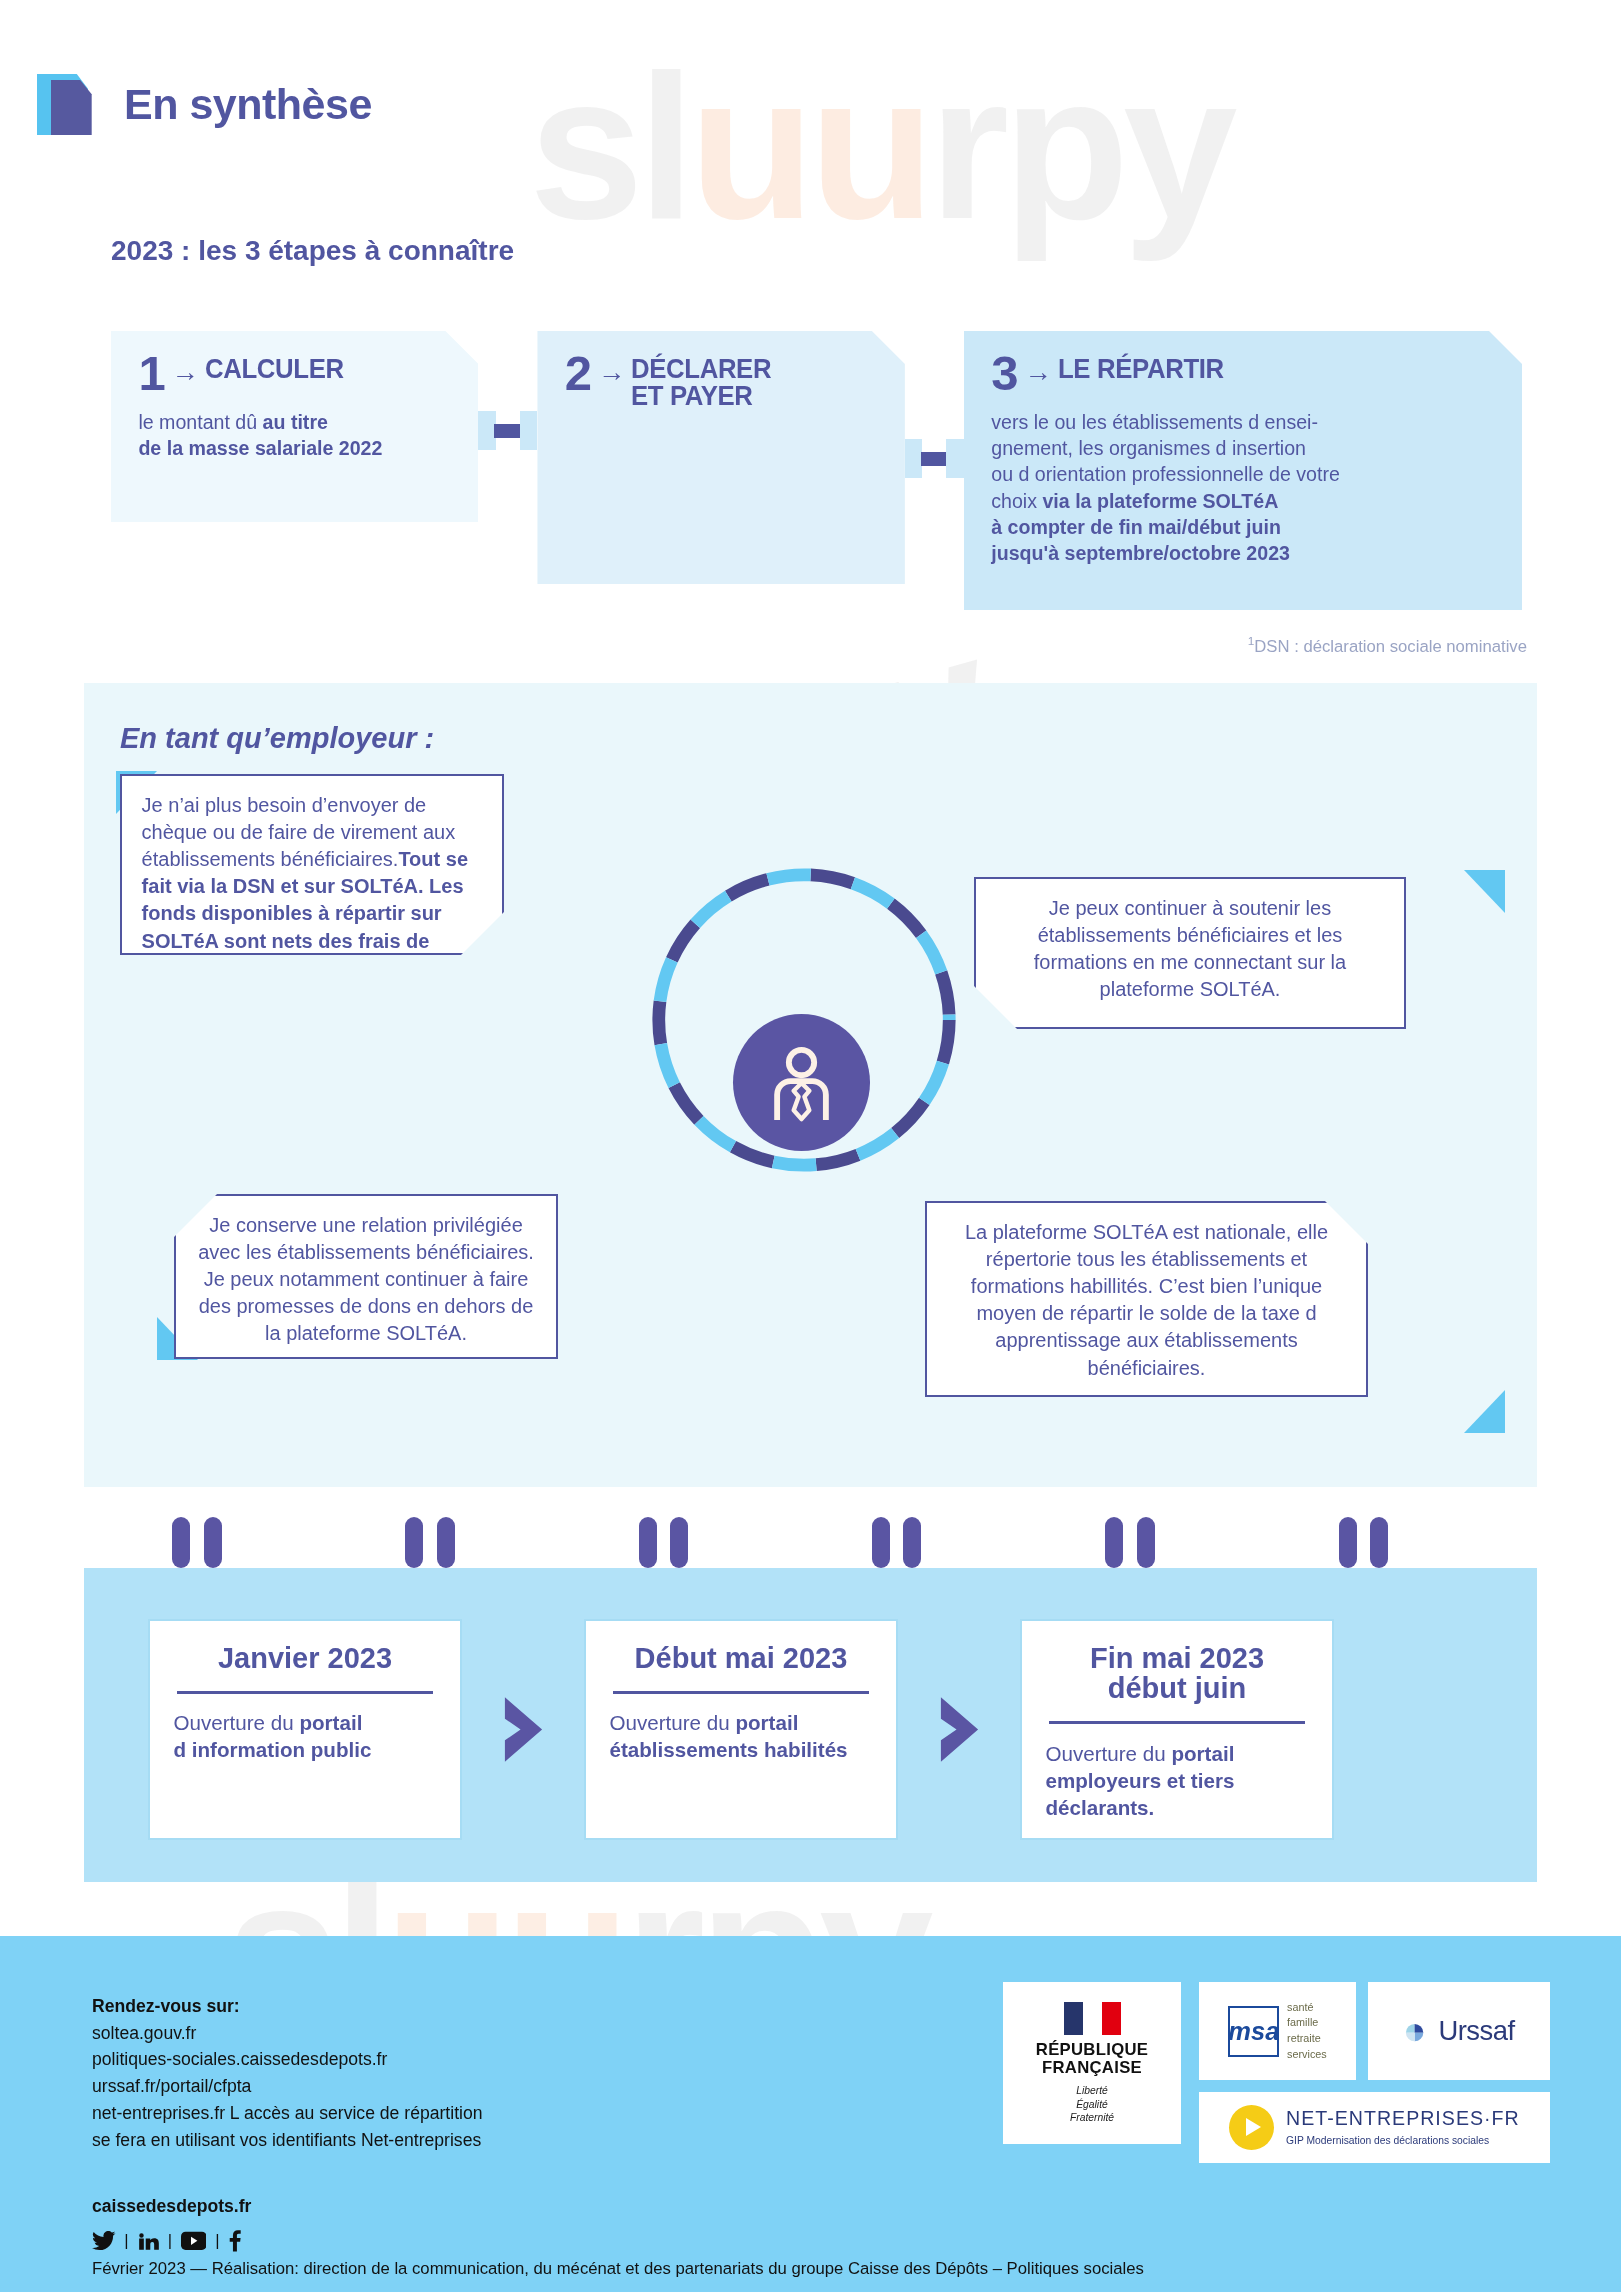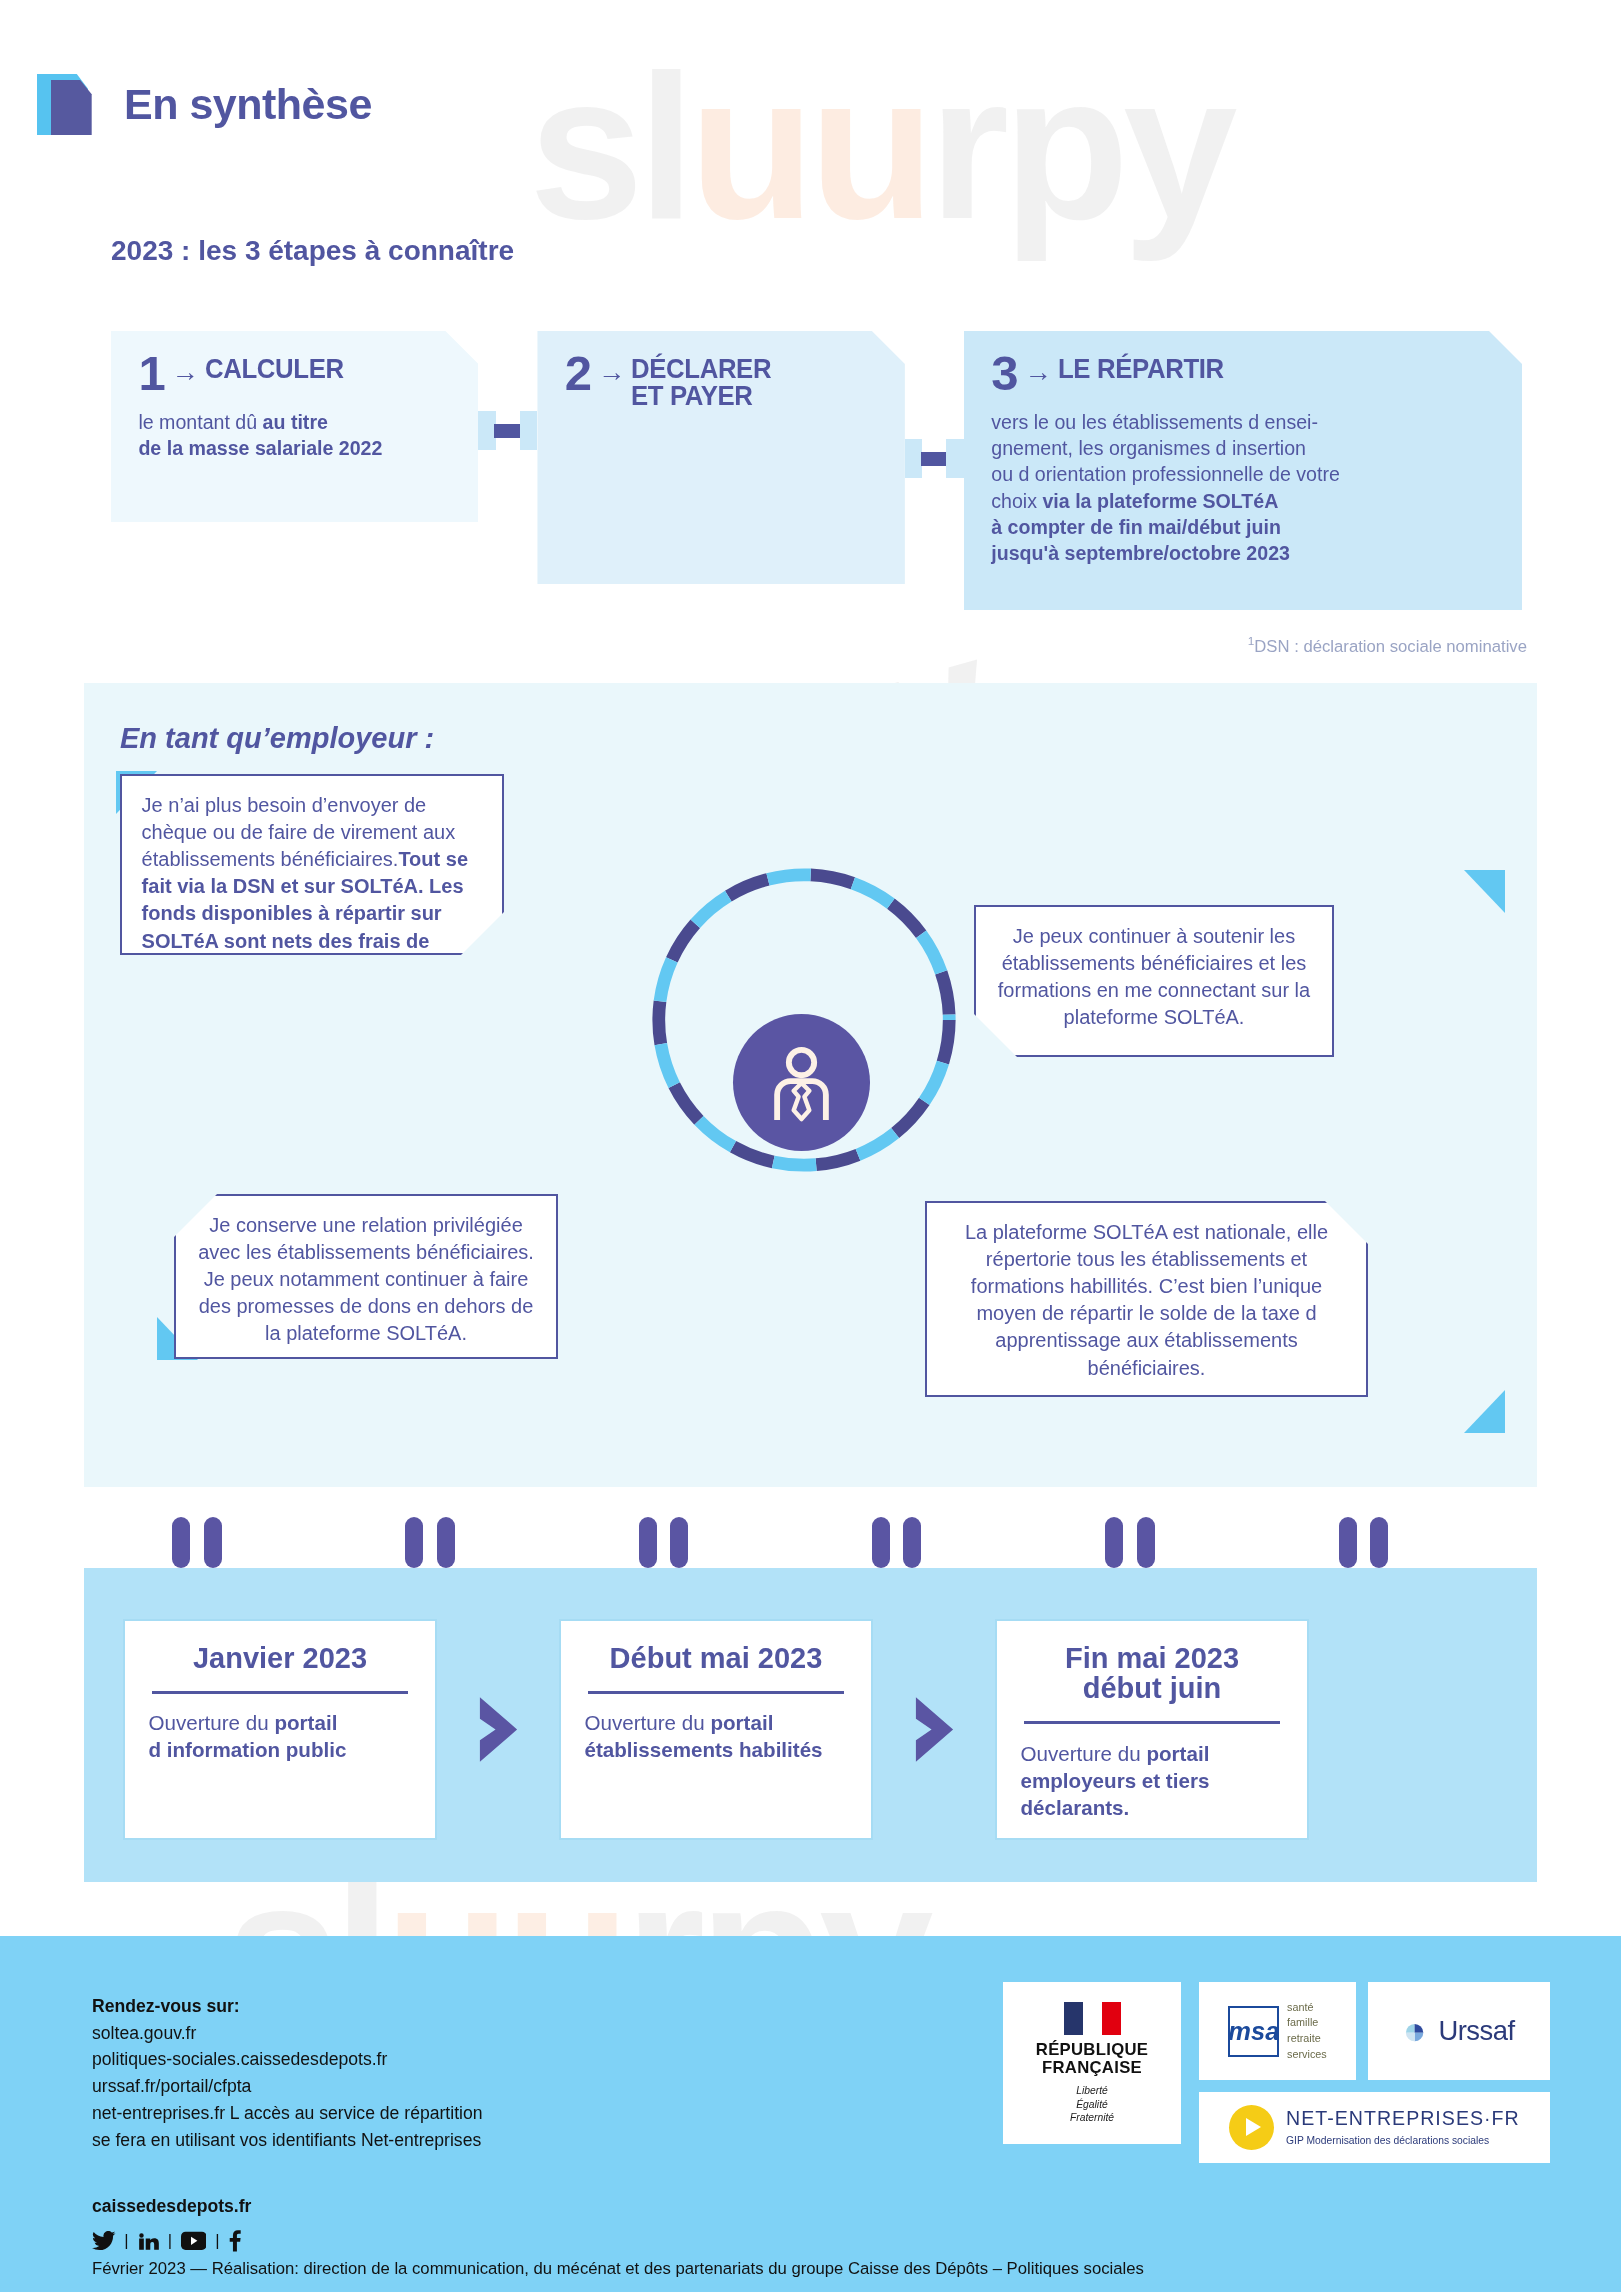--- a/index.html
+++ b/index.html
@@ -114,21 +114,21 @@
   .qcard .qtxt { font-size: 20px; line-height: 1.36; color:#5156a0; padding: 15.7px 19.6px; }
   .qcard .qtxt b { font-weight:700; }
 
   .q1 {
     top: 774px; left: 120px; width: 384px; height: 181px;
     clip-path: polygon(0 0, 100% 0, 100% calc(100% - 43px), calc(100% - 43px) 100%, 0 100%);
   }
   .q1-corner { position:absolute; top:771px; left:116px; width:41px; height:43px; background:#62c8f2;
     clip-path: polygon(0 0, 100% 0, 0 100%); }
   .q2 {
-    top: 905px; left: 974px; width: 360px; height: 152px;
+    top: 877px; left: 974px; width: 432px; height: 152px;
     clip-path: polygon(0 0, 100% 0, 100% 100%, 43px 100%, 0 calc(100% - 43px));
   }
   .q2-corner { position:absolute; top:870px; right:116px; width:41px; height:43px; background:#62c8f2;
     clip-path: polygon(0 0, 100% 0, 100% 100%); }
   .q3 {
     top: 1194px; left: 174px; width: 384px; height: 165px;
     clip-path: polygon(43px 0, 100% 0, 100% 100%, 0 100%, 0 43px);
   }
   .q3-corner { position:absolute; bottom:933px; left:157px; width:41px; height:43px; background:#62c8f2;
     clip-path: polygon(0 0, 100% 100%, 0 100%); }
@@ -137,21 +137,21 @@
     clip-path: polygon(0 0, calc(100% - 43px) 0, 100% 43px, 100% 100%, 0 100%);
   }
   .q4-corner { position:absolute; top:1390px; right:116px; width:41px; height:43px; background:#62c8f2;
     clip-path: polygon(100% 0, 100% 100%, 0 100%); }
 
   
   .tl-panel { position:absolute; top: 1568px; left: 84px; width: 1453px; height: 314px; background:#b2e2f8; }
   .tl-rings { position:absolute; top: 1517px; left: 84px; width: 1453px; height: 59px; }
   .tl-ring { position:absolute; width: 17.6px; height: 51px; border-radius: 9.8px; background:#5a55a3; }
 
-  .tl-cards { position:absolute; top: 1619px; left: 123px; width: 1372px; display:flex; align-items:flex-start; }
+  .tl-cards { position:absolute; top: 1619px; left: 148px; width: 1372px; display:flex; align-items:flex-start; }
   .tl-card {
     width: 314px; height: 221px; background:#fff; border: 2px solid #a6dcf4;
     padding: 21.6px 23.5px 0 23.5px;
   }
   .tl-date { font-size: 29px; font-weight:700; color:#5156a0; text-align:center; line-height:1.05; }
   .tl-rule { height: 2.9px; background:#5156a0; margin: 17.6px 3.9px 15.7px 3.9px; }
   .tl-desc { font-size: 20.6px; line-height: 1.32; color:#5156a0; }
   .tl-desc b { font-weight:700; }
   .tl-chev { width: 122px; height: 221px; display:flex; align-items:center; justify-content:center; flex:none; }
   .tl-chev svg { display:block; }

